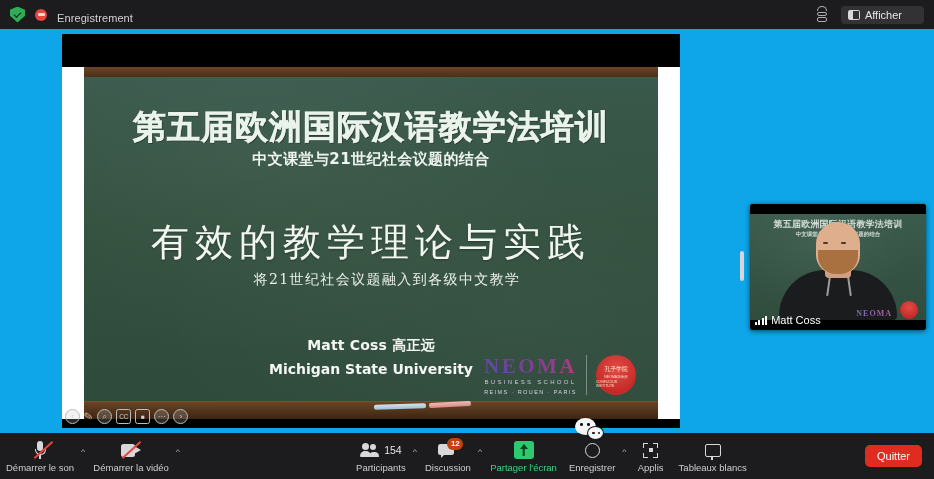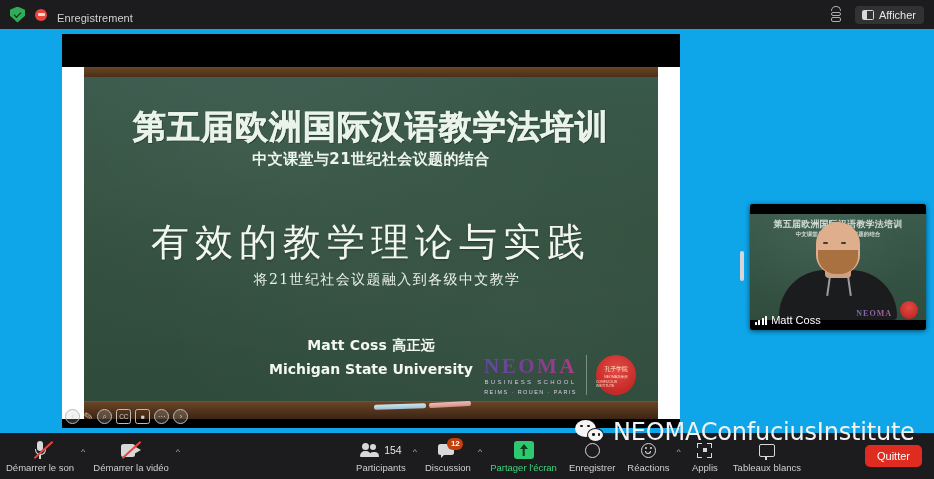--- a/index.html
+++ b/index.html
@@ -58,21 +58,21 @@
   .stack-ic i {
     position: absolute; left: 2px; display: block;
     border: 1.4px solid #cfcfd2; border-radius: 2px;
   }
   .stack-ic i:nth-child(1) { top: 0px; width: 10px; height: 5px; border-radius: 5px 5px 0 0; border-bottom: none; }
   .stack-ic i:nth-child(2) { top: 6px; width: 10px; height: 4px; }
   .stack-ic i:nth-child(3) { top: 11px; width: 10px; height: 5px; }
   .afficher-btn {
     display: flex; align-items: center; gap: 5px;
     background: #323235; border-radius: 4px;
-    padding: 3px 8px 3px 7px; cursor: pointer;
+    padding: 3px 22px 3px 7px; cursor: pointer;
   }
   .panel-ic {
     width: 12px; height: 10px; position: relative;
     border: 1.3px solid #d8d8da; border-radius: 1.5px;
   }
   .panel-ic::after {
     content: ""; position: absolute; left: 0; top: 0;
     width: 4.5px; height: 100%; background: #d8d8da;
   }
   .afficher-btn span { color: #e6e6e8; font-size: 11px; }
@@ -583,21 +583,20 @@
     <div class="wechat-ic">
       <div class="bub big">
           <span class="d"></span>
           <span class="d"></span>
         </div>
       <div class="bub small">
           <span class="d"></span>
           <span class="d"></span>
         </div>
     </div>
-    <div class="wechat-text">NEOMAConfuciusInstitute</div>
   </div>
 
   <div class="toolbar">
 
     <div class="tb-group">
       <div class="tb-item">
         <div class="tb-icon">
           <div class="mic">
               <div class="cap"></div>
               <div class="arc"></div>
@@ -661,30 +660,20 @@
         <div class="tb-label green">Partager l'écran</div>
       </div>
 
       <div class="tb-item">
         <div class="tb-icon">
           <div class="rec-ring"></div>
         </div>
         <div class="tb-label">Enregistrer</div>
       </div>
 
-      <div class="tb-item">
-        <div class="tb-icon">
-          <div class="smiley">
-              <span class="e l"></span>
-              <span class="e r"></span>
-              <span class="m"></span>
-            </div>
-        </div>
-        <div class="tb-label">Réactions</div>
-      </div>
       <div class="caret">^</div>
 
       <div class="tb-item">
         <div class="tb-icon">
           <div class="apps-ic">
               <i></i>
               <i></i>
               <i></i>
               <i></i>
               <span class="dot"></span>

